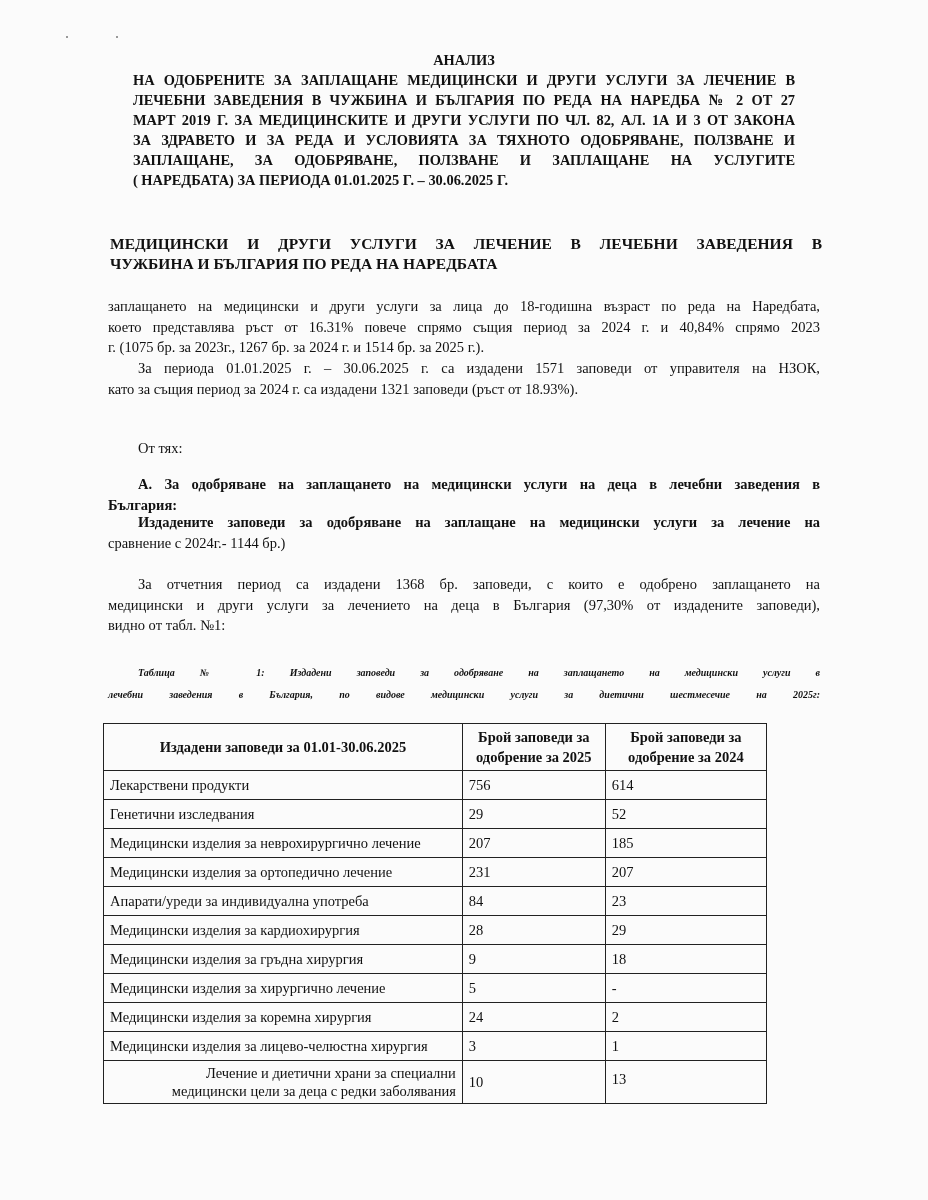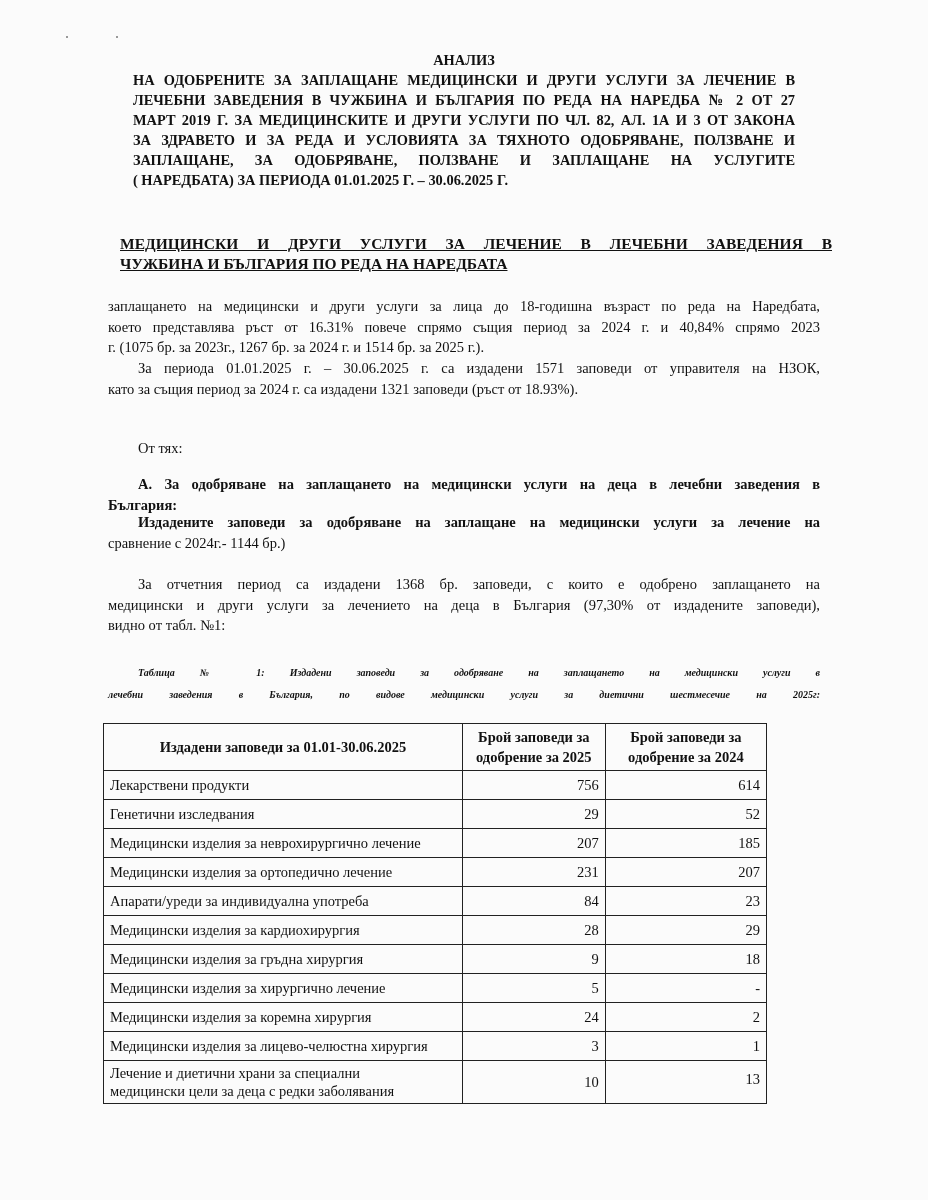--- a/index.html
+++ b/index.html
@@ -11,22 +11,22 @@
   .page { position: absolute; left: 108px; top: 0; width: 712px; }
   .title-main {
     position: absolute; left: 0; top: 50px; width: 712px;
     text-align: center; font-weight: bold; font-size: 15.5px; line-height: 20px;
     transform: scaleX(0.93); transform-origin: center top;
   }
   .title-main .line { display: block; white-space: nowrap; }
   .title-main .jl { text-align: justify; text-align-last: justify; }
   .title-main .ll { text-align: left; }
   .section-heading {
-    position: absolute; left: 12px; top: 234px; width: 712px;
-    font-weight: bold; font-size: 15.5px; line-height: 20px; text-decoration: underline;
+    position: absolute; left: 2px; top: 234px; width: 712px;
+    font-weight: bold; font-size: 15.5px; line-height: 20px;
   }
   .section-heading .line { display: block; white-space: nowrap; }
   .section-heading .jl { text-align: justify; text-align-last: justify; }
   .para {
     position: absolute; left: 0; width: 712px;
     font-size: 14.5px; line-height: 20.5px; text-align: justify;
   }
   .para .line { display: block; white-space: nowrap; }
   .para .jl { text-align: justify; text-align-last: justify; }
   .indent { padding-left: 30px; }
@@ -37,22 +37,22 @@
   }
   .caption .line { display: block; white-space: nowrap; }
   .caption .jl { text-align: justify; text-align-last: justify; }
   table.data {
     position: absolute; left: 103px; top: 723px; width: 664px;
     border-collapse: collapse; font-size: 14.5px;
   }
   table.data th, table.data td { border: 1px solid #222; padding: 0 6px; }
   table.data th { font-weight: bold; height: 46px; text-align: center; line-height: 20px; font-size: 14.5px; }
   table.data td { height: 28px; }
-  table.data td.num { text-align: right; }
-  table.data td.last { height: 42px; line-height: 18px; }
+  table.data td.num { text-align: left; }
+  table.data td.last { height: 42px; line-height: 18px; text-align: right; }
   table.data td.num.top { vertical-align: top; padding-top: 10px; }
   .speck { position: absolute; width: 2px; height: 2px; background: #999; }
 </style>
 </head>
 <body>
 
 <span class="speck" style="left:66px;top:36px;"></span>
 <span class="speck" style="left:116px;top:36px;"></span>
 
 <div class="page">

